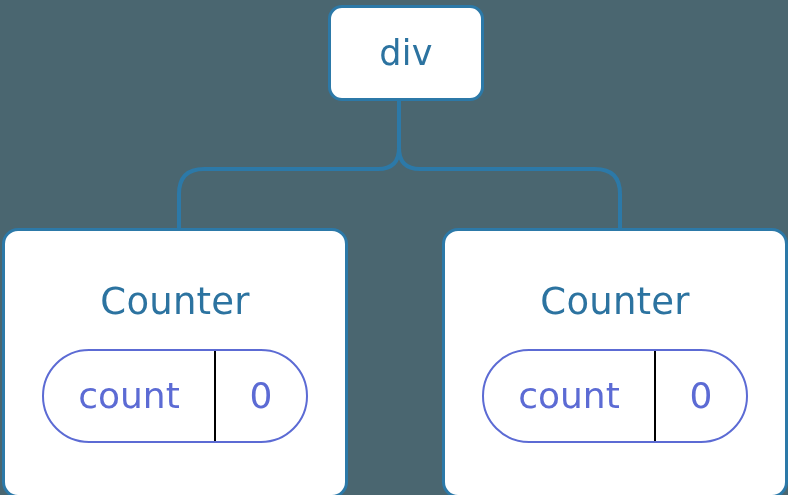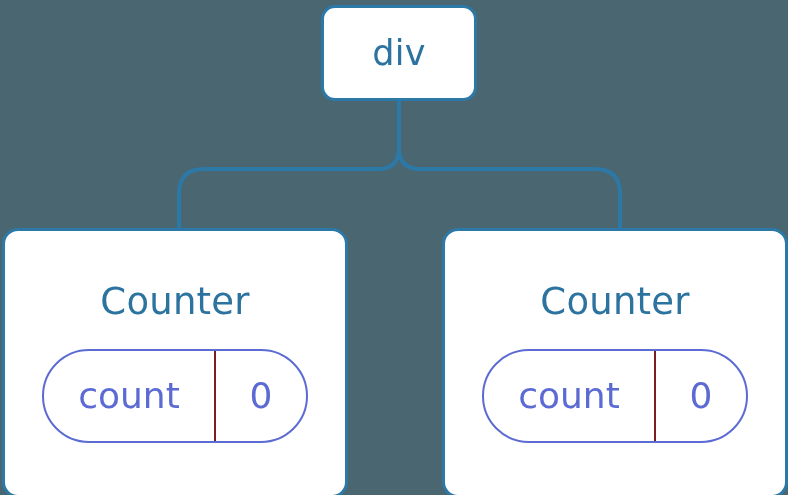--- a/index.html
+++ b/index.html
@@ -39,21 +39,21 @@
     background: #ffffff;
     border: 3px solid #2c79a8;
     border-radius: 14px;
     box-sizing: border-box;
     display: flex;
     flex-direction: column;
     align-items: center;
   }
 
   .node-root {
-    left: 321px;
+    left: 328px;
     top: 5px;
     width: 156px;
     height: 96px;
     justify-content: center;
   }
   .node-root .node-title {
     font-size: 35px;
     line-height: 1;
   }
 
@@ -96,21 +96,21 @@
     box-sizing: border-box;
     display: flex;
     align-items: stretch;
     background: #ffffff;
   }
   .pill-key {
     flex: 0 0 172px;
     display: flex;
     align-items: center;
     justify-content: center;
-    border-right: 2px solid #7f1d1d;
+    border-right: 2px solid #000000;
     box-sizing: border-box;
   }
   .pill-val {
     flex: 1 1 auto;
     display: flex;
     align-items: center;
     justify-content: center;
   }
   .pill-text {
     color: #5c6bd4;

